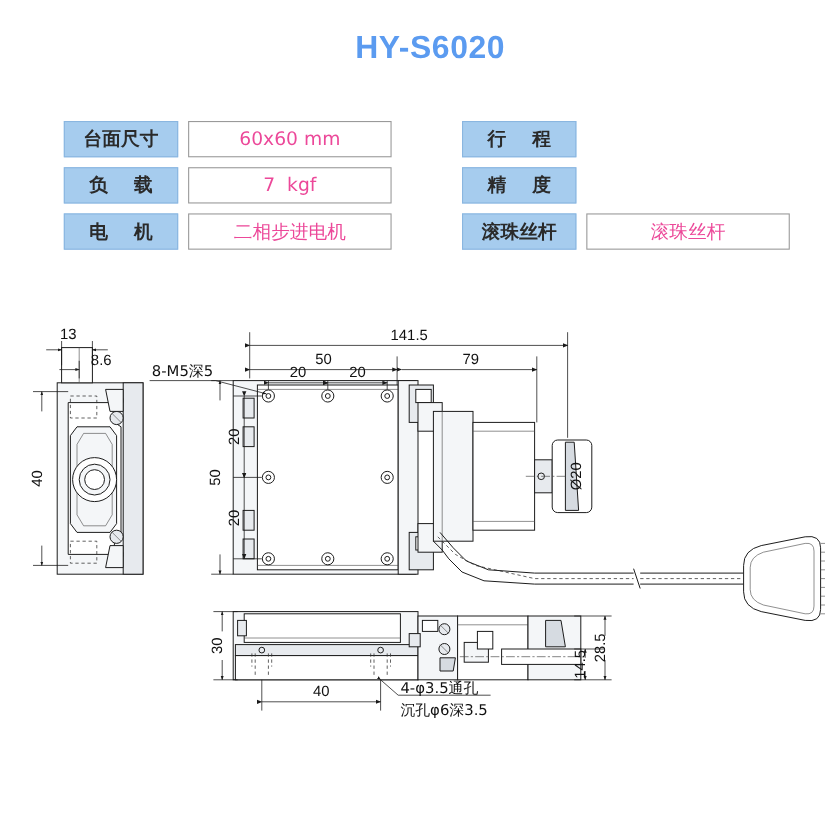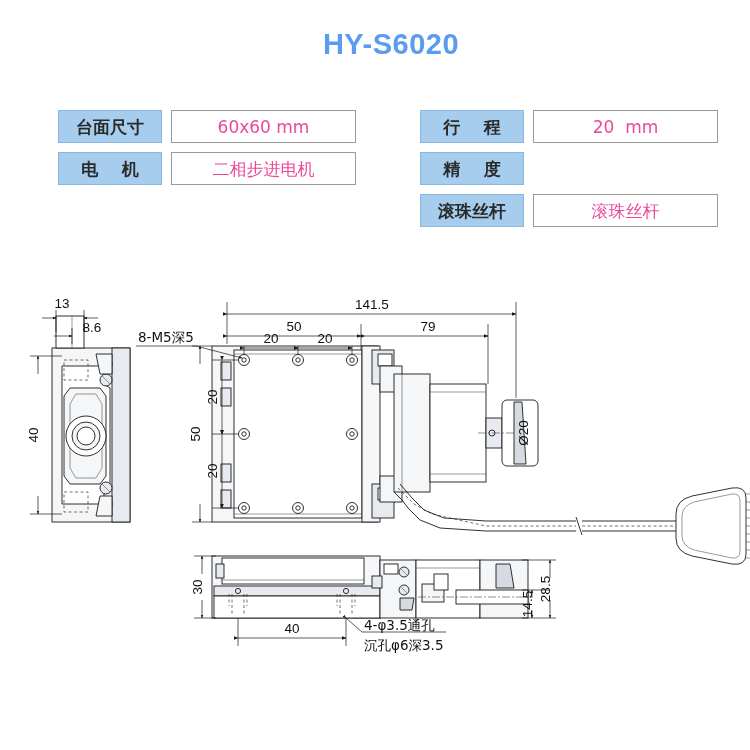--- a/index.html
+++ b/index.html
@@ -113,29 +113,32 @@
 <div id="page">
 
   <div id="title" style="color: rgb(91, 155, 240);">HY-S6020</div>
 
   <div id="spec-table-left" class="spec-table">
     <div class="spec-row">
       <div class="spec-label">台面尺寸</div>
       <div class="spec-value">60x60 mm</div>
     </div>
     <div class="spec-row">
+      <div class="spec-label">负    载</div>
+      <div class="spec-value">7  kgf</div>
+    </div>
+    <div class="spec-row">
       <div class="spec-label">电    机</div>
       <div class="spec-value">二相步进电机</div>
     </div>
   </div>
 
   <div id="spec-table-right" class="spec-table">
     <div class="spec-row">
       <div class="spec-label">行    程</div>
-      <div class="spec-value">20  mm</div>
     </div>
     <div class="spec-row">
       <div class="spec-label">精    度</div>
     </div>
     <div class="spec-row">
       <div class="spec-label">滚珠丝杆</div>
       <div class="spec-value">滚珠丝杆</div>
     </div>
   </div>
 

